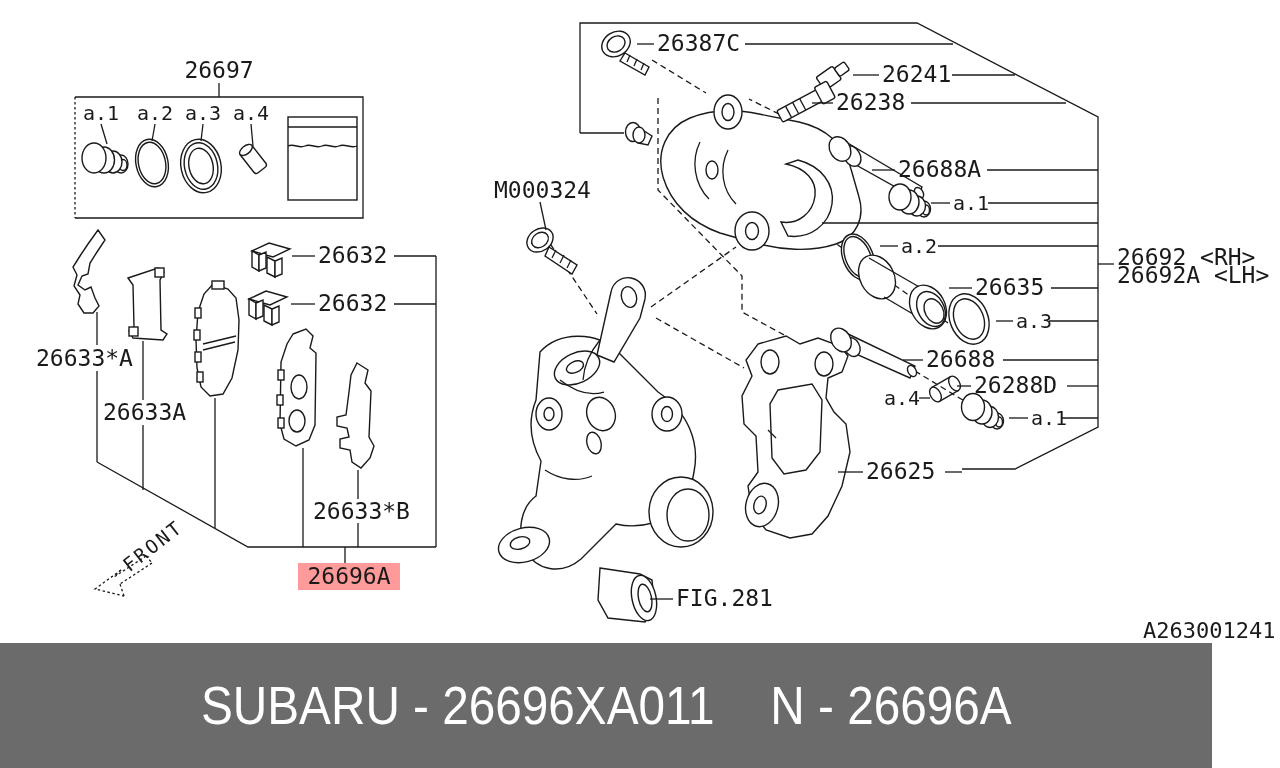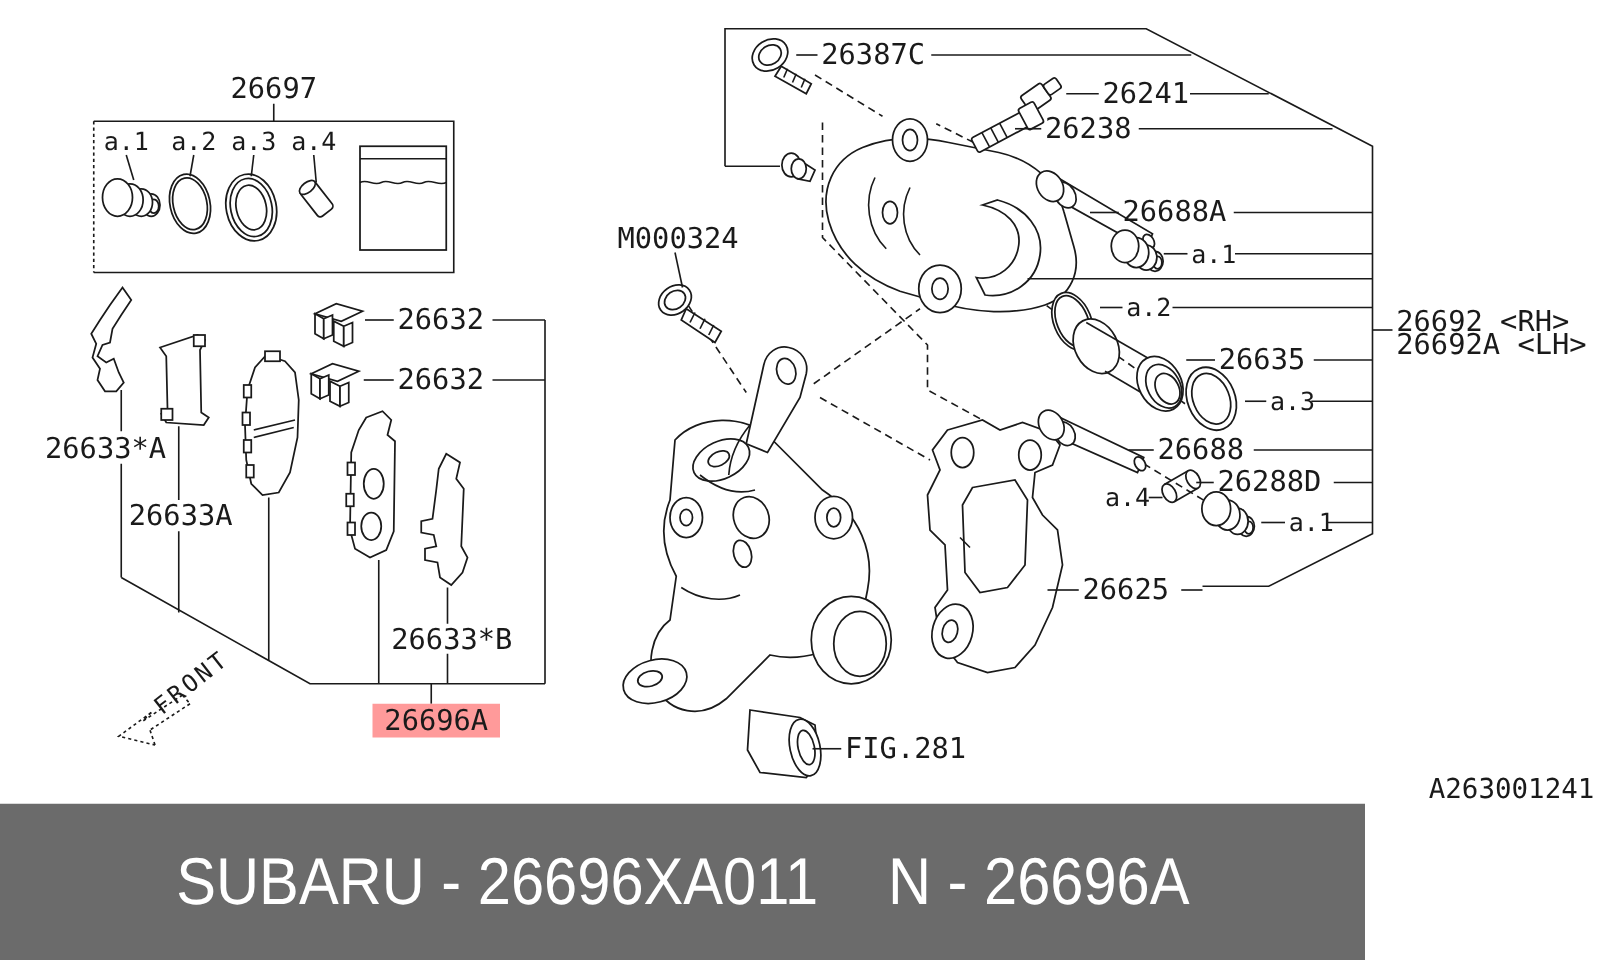--- a/index.html
+++ b/index.html
@@ -5,21 +5,21 @@
   html,body{margin:0;padding:0;width:1280px;height:768px;background:#fff;overflow:hidden;}
   .stage{position:relative;width:1280px;height:768px;font-family:"DejaVu Sans Mono",monospace;}
   svg text{font-family:"DejaVu Sans Mono",monospace;fill:#1a1a1a;}
   .lbl{font-size:23px;}
   .lbls{font-size:20px;}
   .lblxs{font-size:22px;}
   .ln{fill:none;stroke:#1a1a1a;stroke-width:1.3;}
   .pt{fill:#ffffff;stroke:#1a1a1a;stroke-width:1.4;}
   .dash{stroke-dasharray:6 4;}
   .dot{stroke-dasharray:2.5 2.5;}
-  .banner{position:absolute;left:0;top:643px;width:1092px;height:125px;background:#6b6b6b;
+  .banner{position:absolute;left:0;top:643px;width:1212px;height:125px;background:#6b6b6b;
           display:flex;align-items:center;justify-content:center;}
   .banner-text{display:flex;gap:62px;transform:scaleX(0.9);font-family:"Liberation Sans",sans-serif;
                font-size:53px;color:#ffffff;white-space:nowrap;font-weight:400;}
 </style>
 </head>
 <body>
 
 <div class="stage">
 
 <svg width="1280" height="643" viewBox="0 0 1280 643" xmlns="http://www.w3.org/2000/svg">

